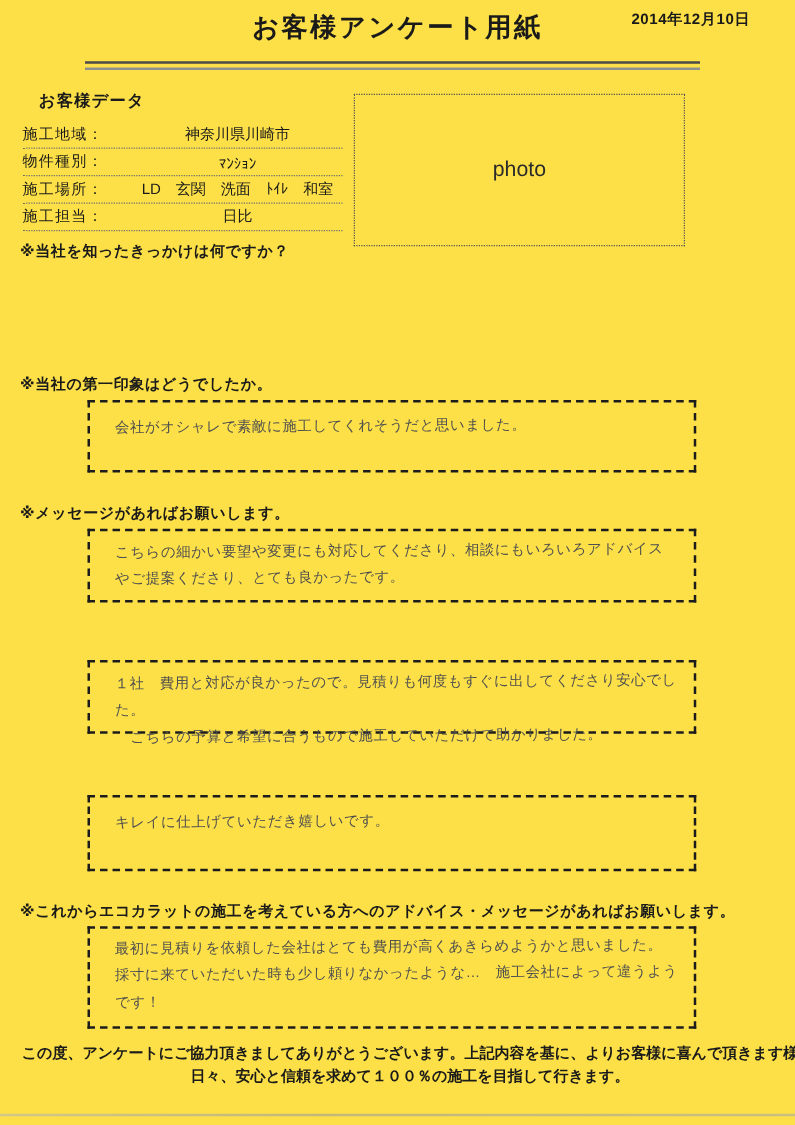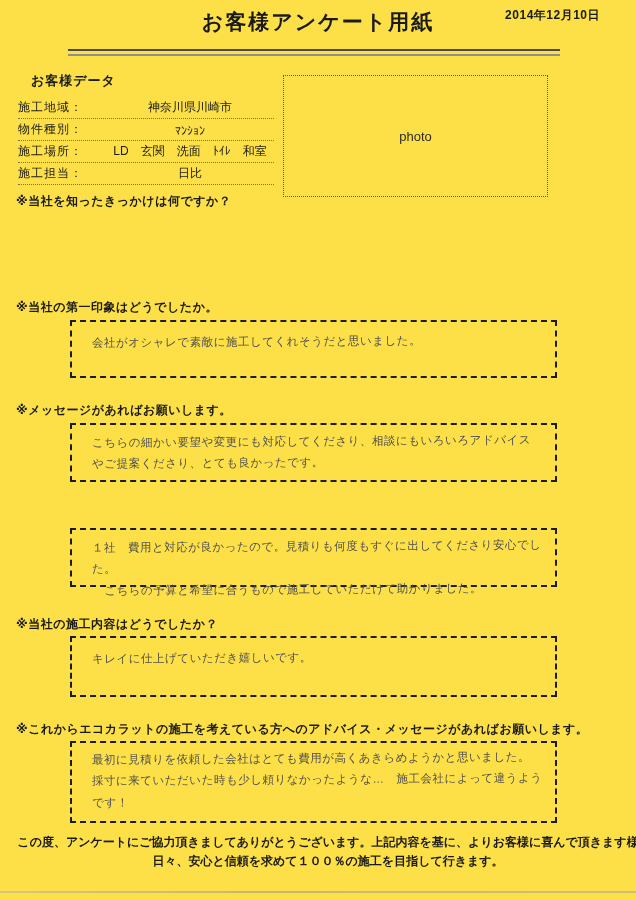--- a/index.html
+++ b/index.html
@@ -34,21 +34,21 @@
     border-bottom:1px dotted #6f6f6f;
     font-size:12px; padding-bottom:2px; box-sizing:border-box;
   }
   .cust-row .lbl { width:88px; flex:none; letter-spacing:1px; }
   .cust-row .val { flex:1; text-align:center; }
   .photo-box {
     position:absolute; top:75px; left:283px; width:265px; height:122px;
     border:1px dotted #555; box-sizing:border-box;
     display:flex; align-items:center; justify-content:center;
   }
-  .photo-box .photo-label { font-size:13px; color:#2a2a2a; }
+  .photo-box .photo-label { font-size:17px; color:#2a2a2a; }
   .q-label {
     position:absolute; left:16px;
     font-size:12px; font-weight:bold; letter-spacing:0.5px;
   }
   .answer-box {
     position:absolute; left:70px; width:487px;
     border:2px dashed #1c1c1c; box-sizing:border-box;
   }
   .handwriting {
     position:absolute; top:9px; left:20px; right:8px;
@@ -112,21 +112,20 @@
   <div class="answer-box" style="top:423px; height:59px;">
     <div class="handwriting" style="top:6px;">こちらの細かい要望や変更にも対応してくださり、相談にもいろいろアドバイス
 やご提案くださり、とても良かったです。</div>
   </div>
 
   <div class="answer-box" style="top:528px; height:59px;">
     <div class="handwriting" style="top:6px;">１社　費用と対応が良かったので。見積りも何度もすぐに出してくださり安心でした。
 　こちらの予算と希望に合うもので施工していただけて助かりました。</div>
   </div>
 
-  <div class="q-label" style="top:616px;">※当社の施工内容はどうでしたか？</div>
   <div class="answer-box" style="top:636px; height:61px;">
     <div class="handwriting">キレイに仕上げていただき嬉しいです。</div>
   </div>
 
   <div class="q-label" style="top:721px;">※これからエコカラットの施工を考えている方へのアドバイス・メッセージがあればお願いします。</div>
   <div class="answer-box" style="top:741px; height:82px;">
     <div class="handwriting" style="top:5px;">最初に見積りを依頼した会社はとても費用が高くあきらめようかと思いました。
 採寸に来ていただいた時も少し頼りなかったような…　施工会社によって違うよう
 です！</div>
   </div>

